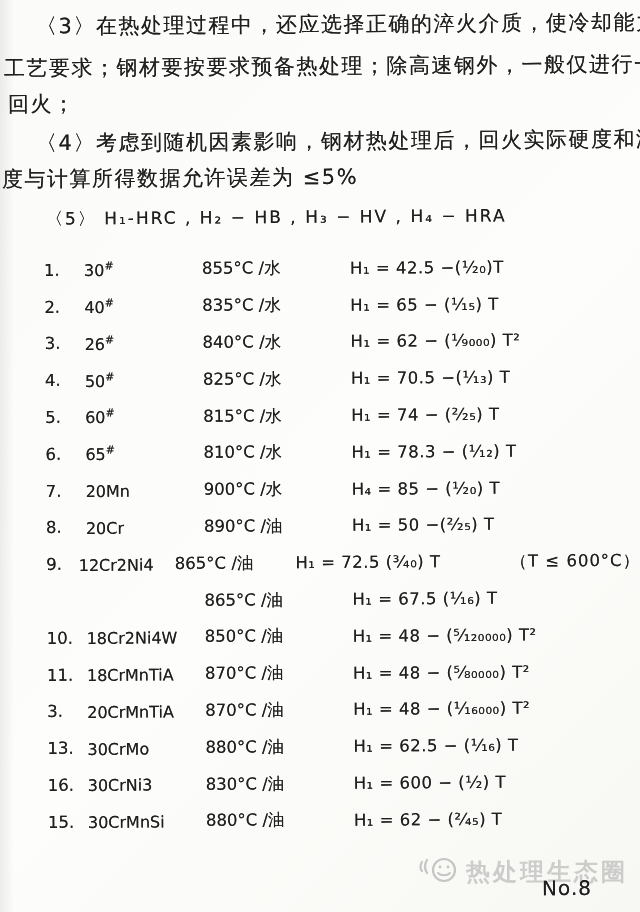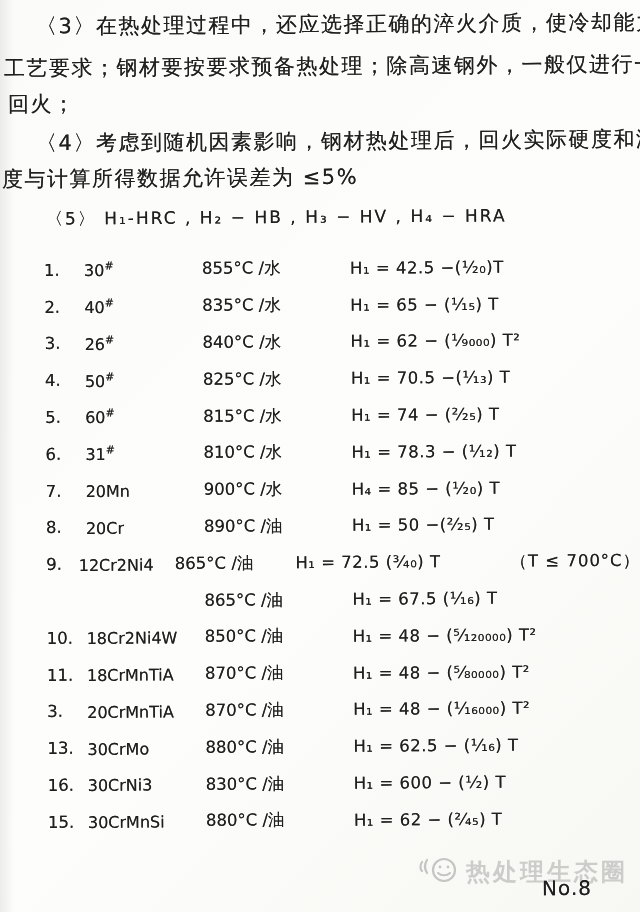--- a/index.html
+++ b/index.html
@@ -118,21 +118,21 @@
     <div class="row">
       <span class="c-no">5.</span>
       <span class="c-grade"><span>60</span><sup>#</sup></span>
       <span class="c-proc">815°C /水</span>
       <span class="c-formula">H₁ = 74 − (²⁄₂₅) T</span>
       <span class="c-note"></span>
     </div>
 
     <div class="row">
       <span class="c-no">6.</span>
-      <span class="c-grade"><span>31</span><sup>#</sup></span>
+      <span class="c-grade"><span>65</span><sup>#</sup></span>
       <span class="c-proc">810°C /水</span>
       <span class="c-formula">H₁ = 78.3 − (¹⁄₁₂) T</span>
       <span class="c-note"></span>
     </div>
 
     <div class="row">
       <span class="c-no">7.</span>
       <span class="c-grade"><span>20Mn</span><sup></sup></span>
       <span class="c-proc">900°C /水</span>
       <span class="c-formula">H₄ = 85 − (¹⁄₂₀) T</span>
@@ -145,21 +145,21 @@
       <span class="c-proc">890°C /油</span>
       <span class="c-formula">H₁ = 50 −(²⁄₂₅) T</span>
       <span class="c-note"></span>
     </div>
 
     <div class="row">
       <span class="c-no">9.</span>
       <span class="c-grade"><span>12Cr2Ni4</span><sup></sup></span>
       <span class="c-proc">865°C /油</span>
       <span class="c-formula">H₁ = 72.5 (³⁄₄₀) T</span>
-      <span class="c-note">（T ≤ 700°C）</span>
+      <span class="c-note">（T ≤ 600°C）</span>
     </div>
 
     <div class="row">
       <span class="c-no"></span>
       <span class="c-grade"><span></span><sup></sup></span>
       <span class="c-proc">865°C /油</span>
       <span class="c-formula">H₁ = 67.5 (¹⁄₁₆) T</span>
     </div>
 
     <div class="row">

